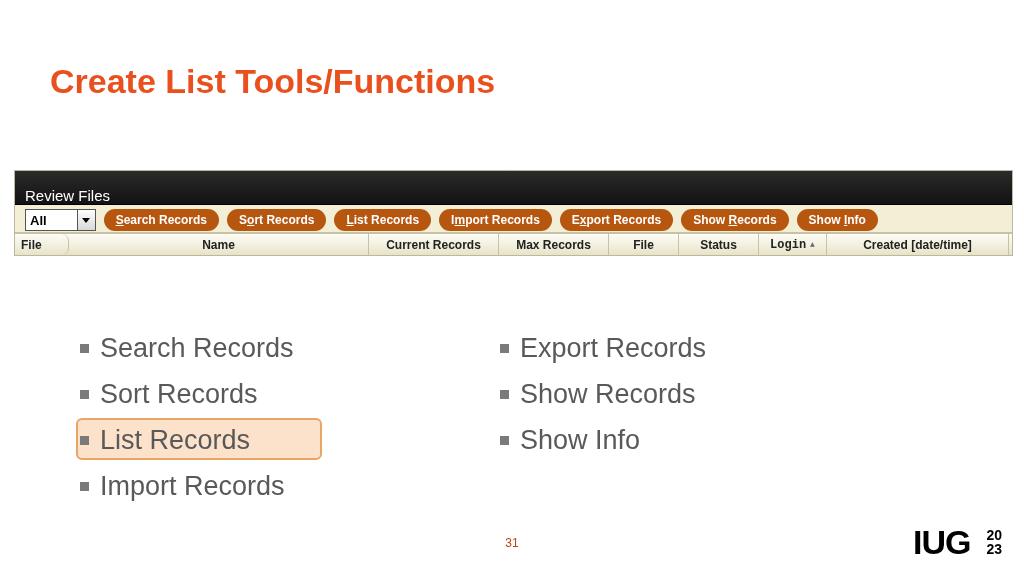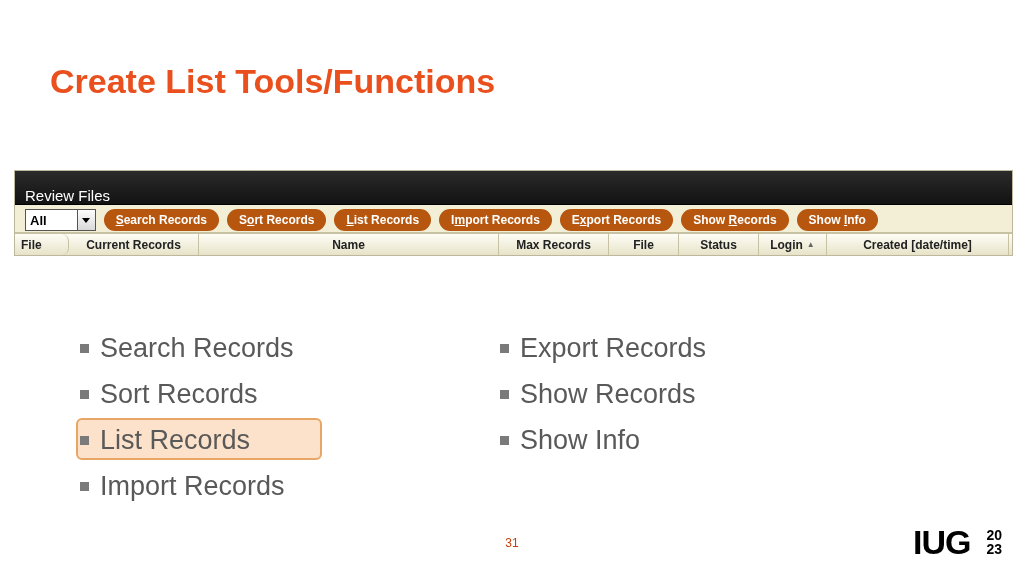--- a/index.html
+++ b/index.html
@@ -49,26 +49,26 @@
           <span class="pill">S<u>o</u>rt Records</span>
           <span class="pill"><u>L</u>ist Records</span>
           <span class="pill">I<u>m</u>port Records</span>
           <span class="pill">E<u>x</u>port Records</span>
           <span class="pill">Show <u>R</u>ecords</span>
           <span class="pill">Show <u>I</u>nfo</span>
         </div>
   </div>
   <div class="cols" id="cols-row">
         <div class="col left" style="width: 54px; border-radius: 7px;">File</div>
+        <div class="col" style="width: 300px;">Name</div>
         <div class="col" style="width: 130px;">Current Records</div>
-        <div class="col" style="width: 300px;">Name</div>
         <div class="col" style="width: 110px;">Max Records</div>
         <div class="col" style="width: 70px;">File</div>
         <div class="col" style="width: 80px;">Status</div>
-        <div class="col" style="width: 68px;">Login<span class="sort">▲</span></div>
+        <div class="col" style="width: 68px; font-family: Liberation Mono, monospace;">Login<span class="sort">▲</span></div>
         <div class="col" style="width: 182px;">Created [date/time]</div>
       </div>
 </div>
 
 <div class="hl"></div>
 
 <div class="bullets">
   <div class="bcol" id="bl">
         <div class="bitem">
           <span class="sq"></span>

